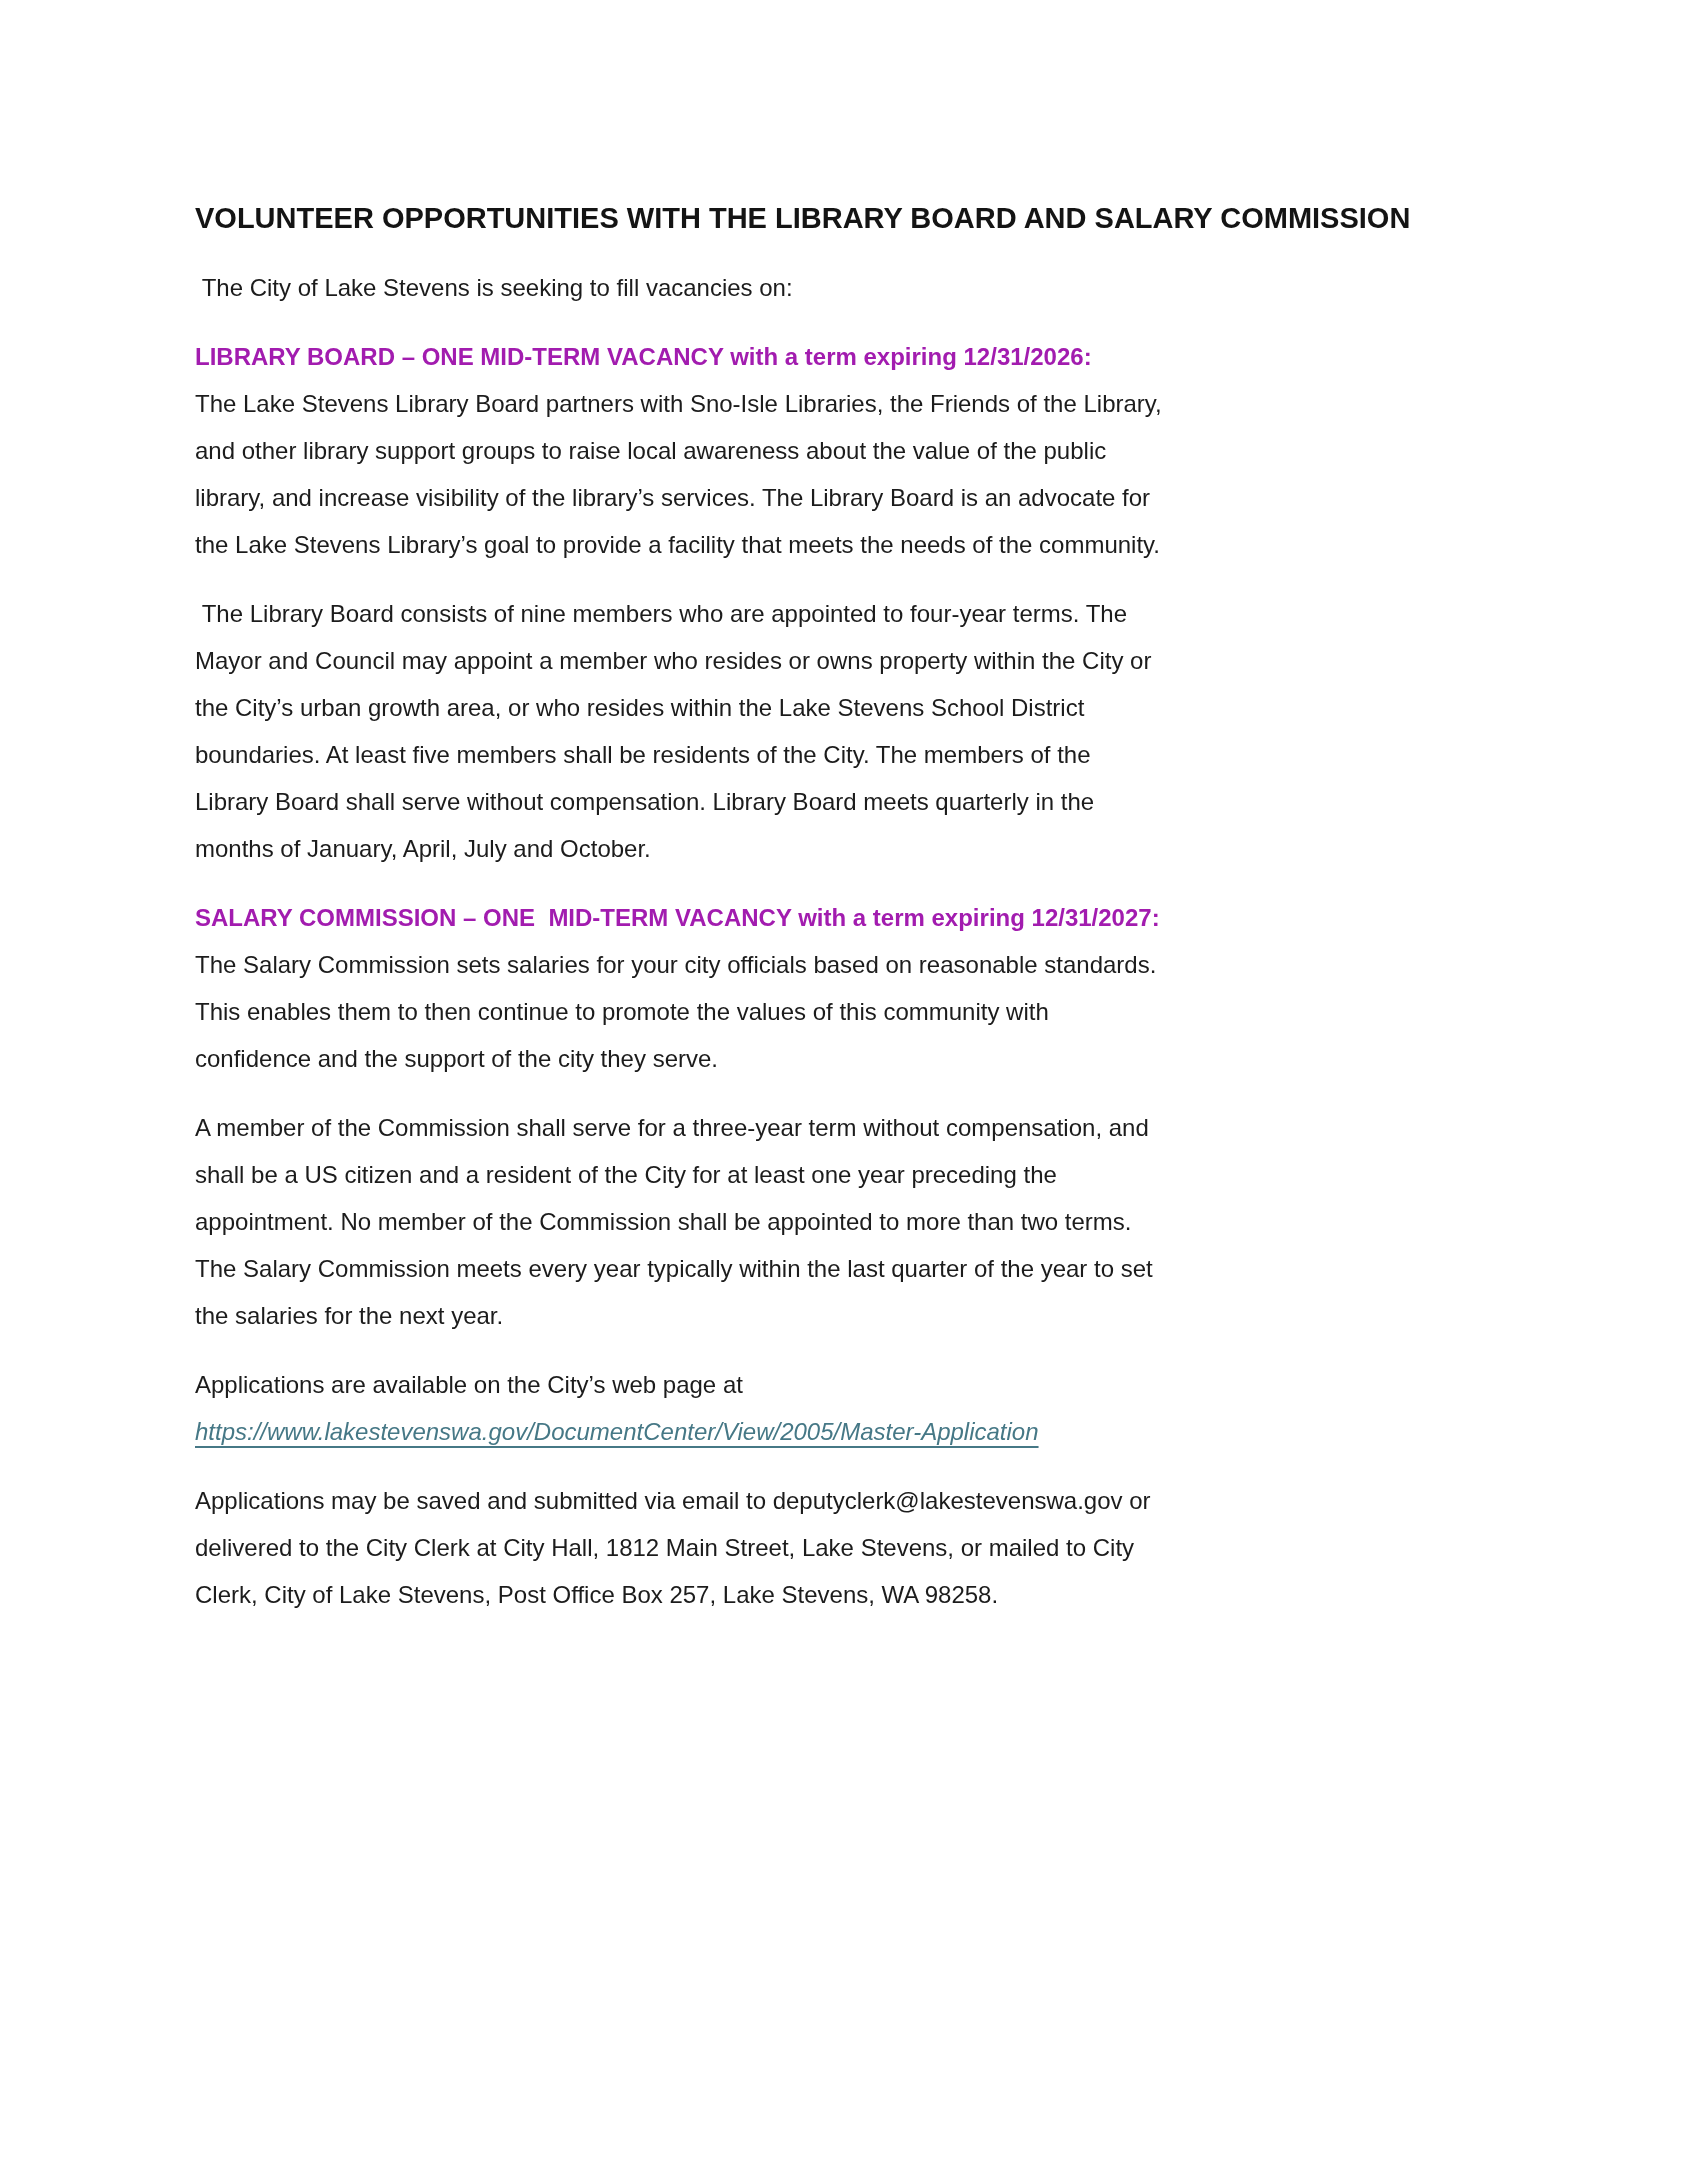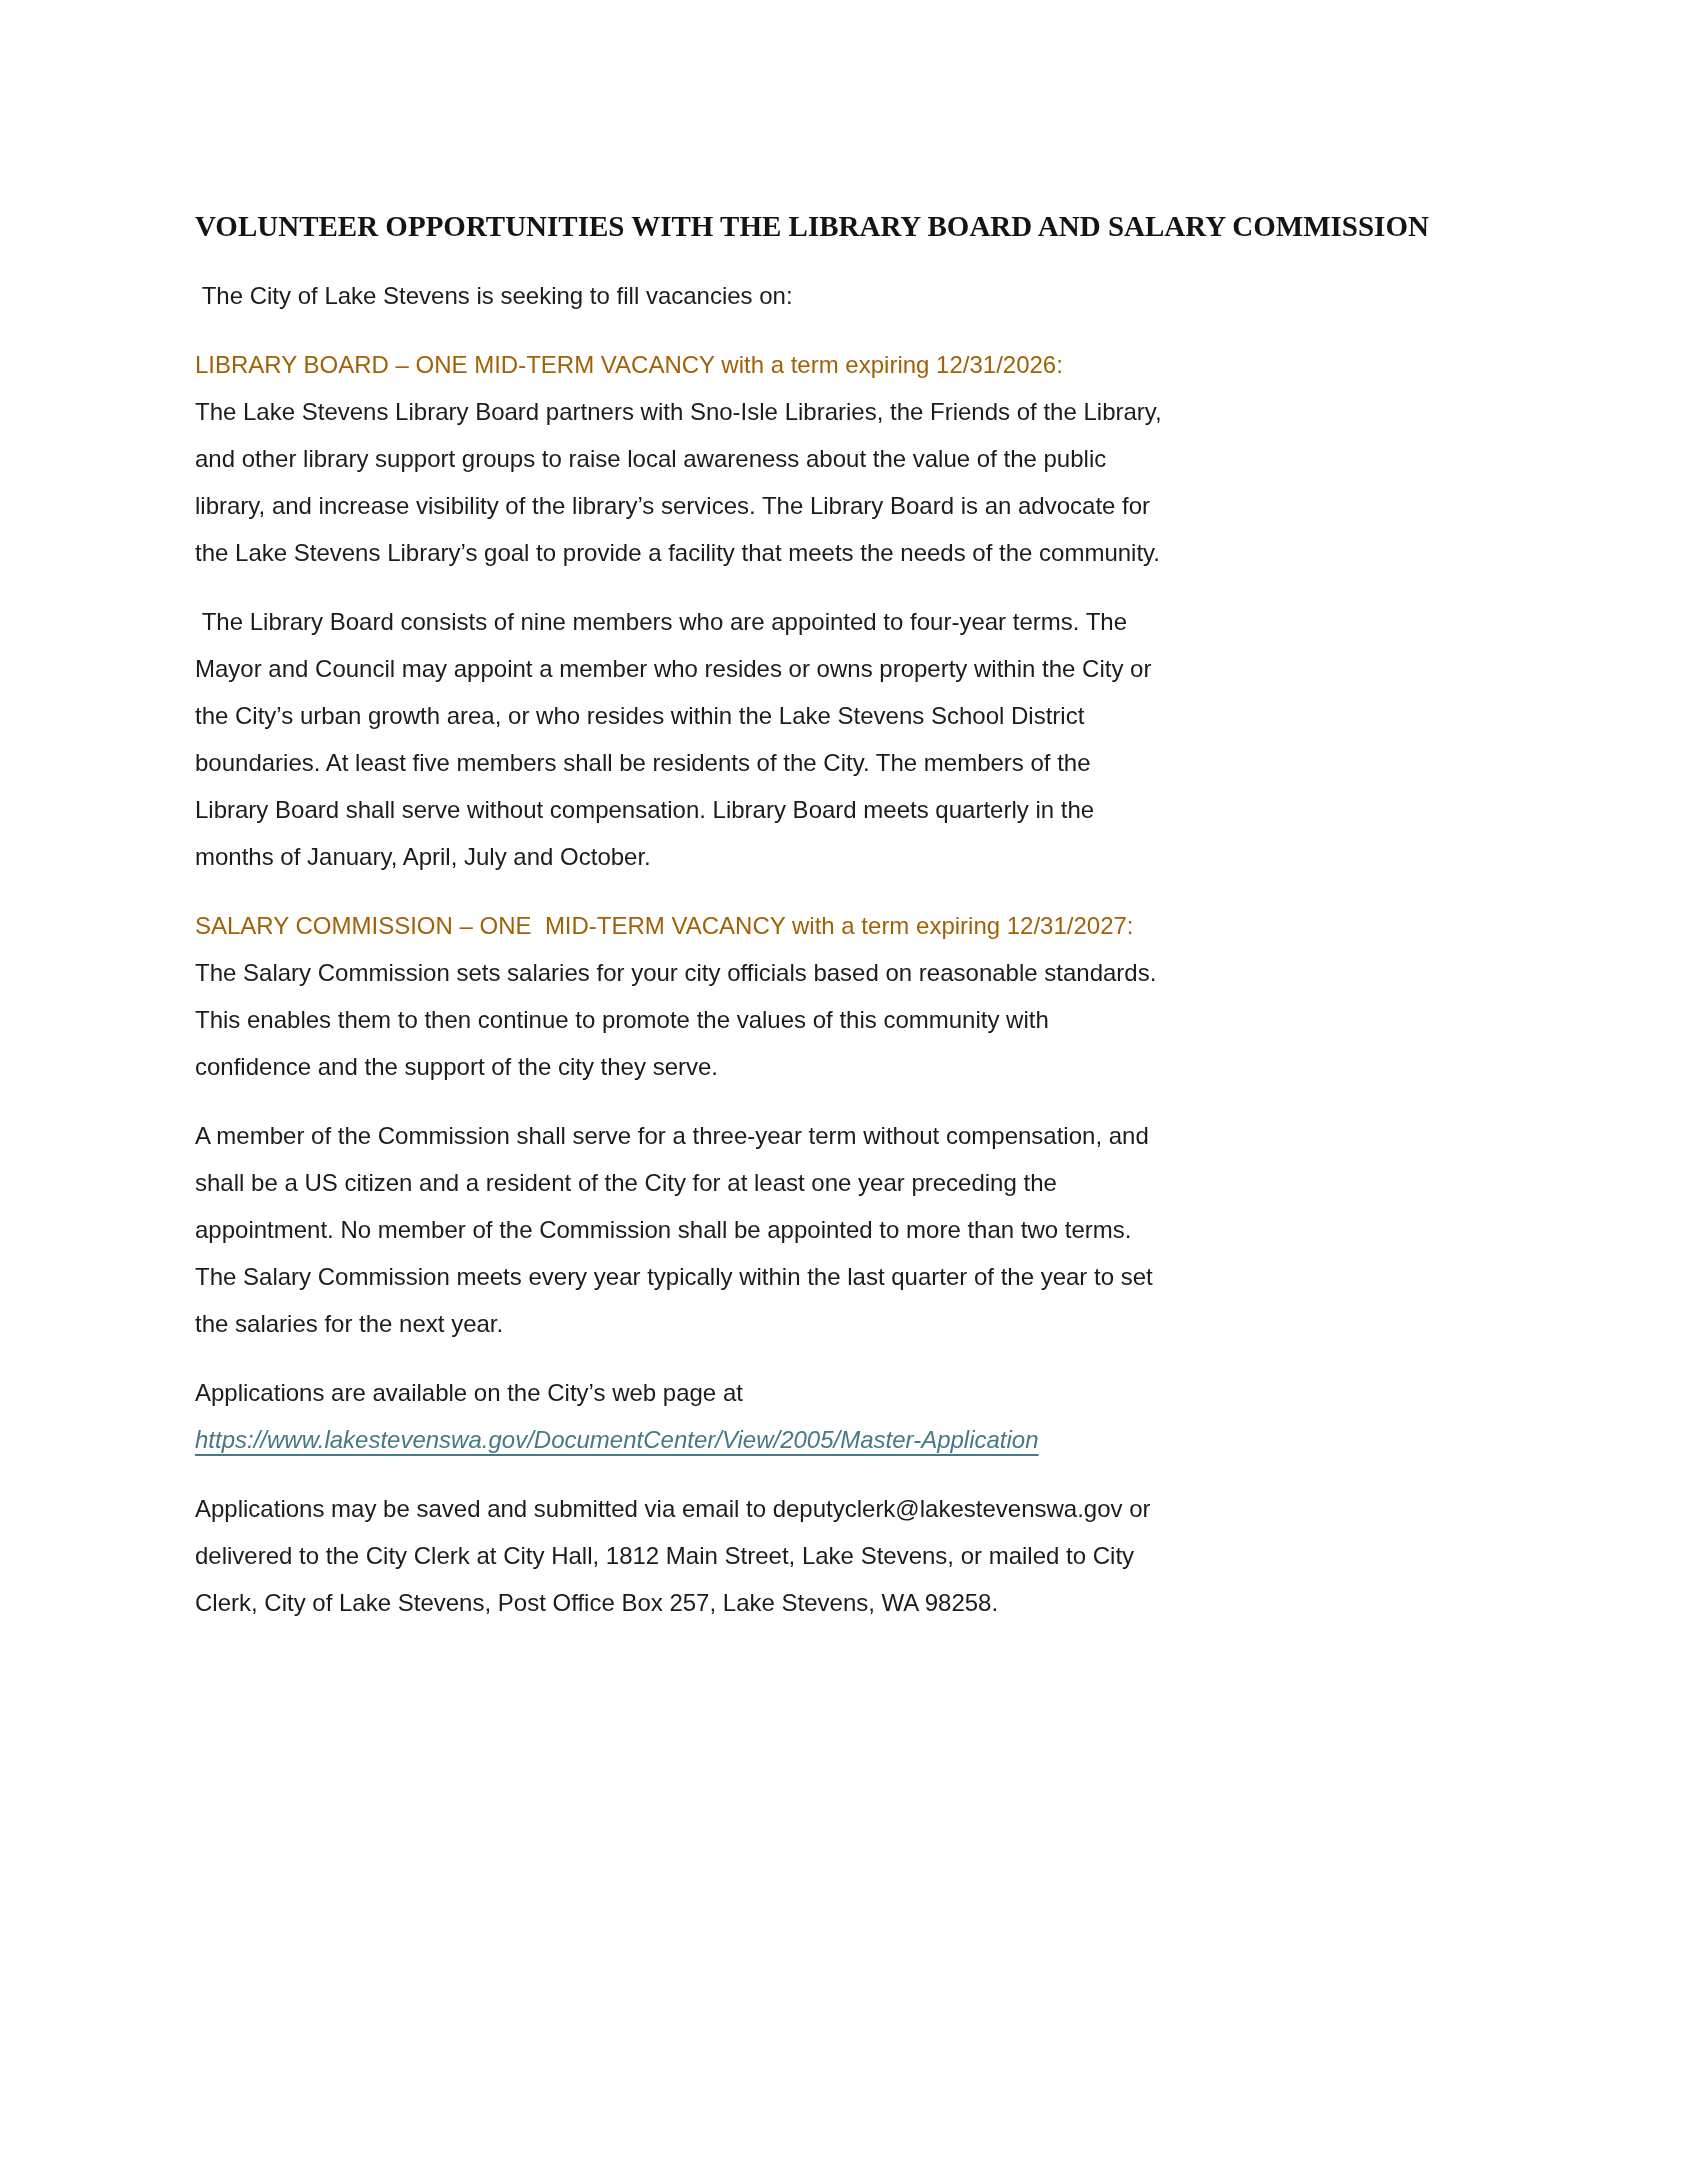--- a/index.html
+++ b/index.html
@@ -23,31 +23,30 @@
     width: 1346px;
   }
   .para {
     margin: 0 0 22px 0;
     font-size: 24px;
     line-height: 47px;
     white-space: pre-wrap;
     color: #1c1c1c;
   }
   .title {
-    margin: 8px 0 22px 0;
+    margin: 0 0 22px 0;
     font-size: 29px;
     line-height: 47px;
     font-weight: bold;
     white-space: pre-wrap;
     color: #141414;
-    font-family: Liberation Serif, serif;
   }
   .heading {
-    font-weight: normal;
-    color: #a16207;
+    font-weight: bold;
+    color: #a21caf;
   }
   .section-gap {
   }
   .link {
     color: #467886;
     font-style: italic;
     text-decoration: underline;
     text-decoration-thickness: 2px;
     text-underline-offset: 6px;
     cursor: pointer;

